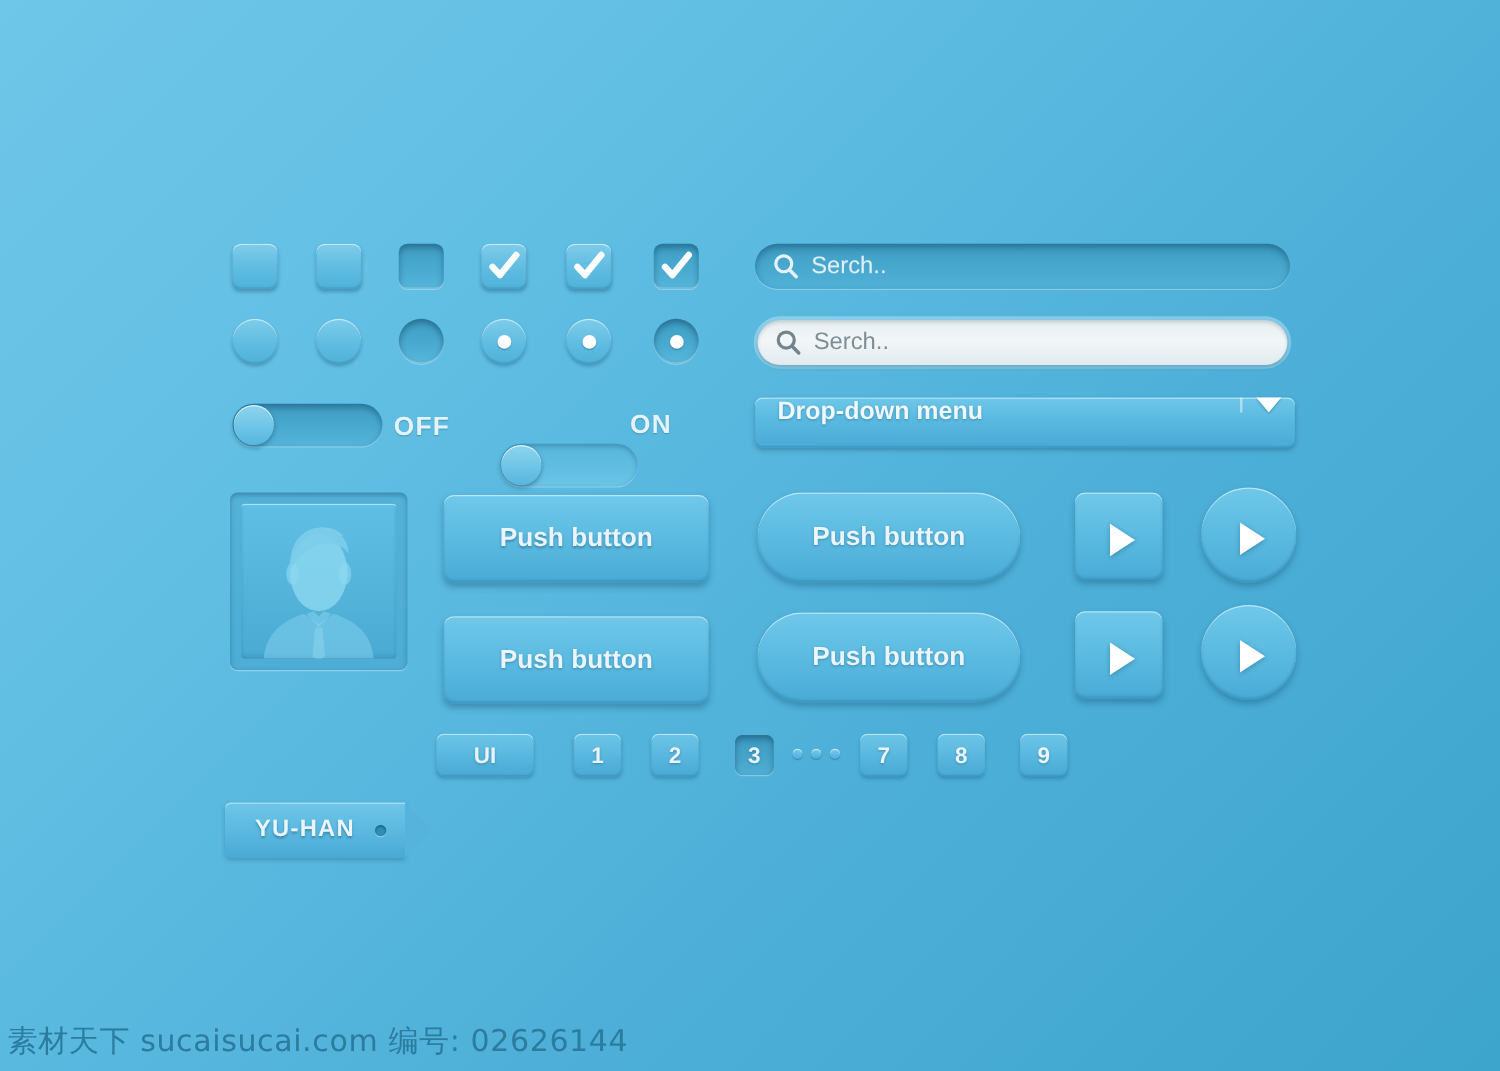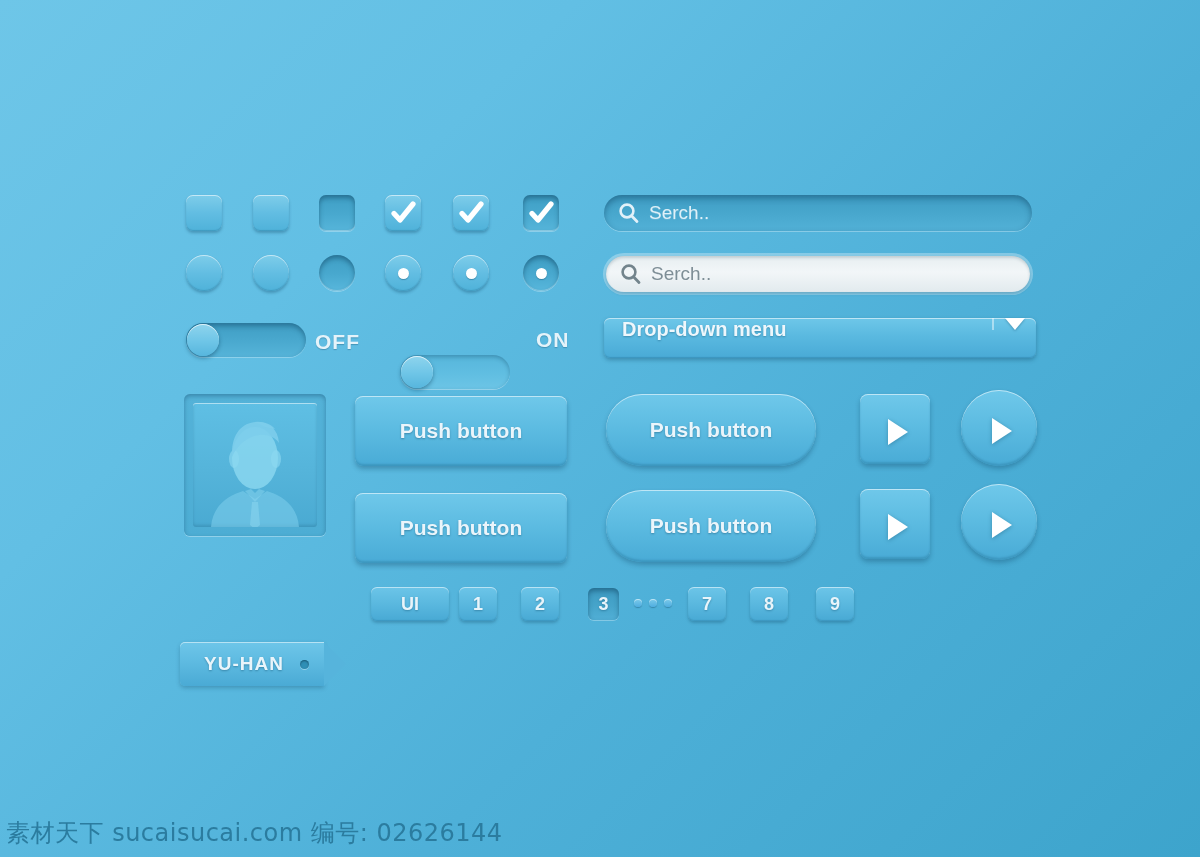--- a/index.html
+++ b/index.html
@@ -347,21 +347,21 @@
   </div>
 
   <div class="abs toggle dark" style="left:186px; top:323px; width:120px;">
     <span class="knob"></span>
   </div>
   <span class="abs tlabel" style="left:315px; top:330px;">OFF</span>
 
   <div class="abs toggle light" style="left:400px; top:321px; width:110px;">
     <span class="knob"></span>
   </div>
-  <span class="abs tlabel" style="left:536px; top:328px;">ON</span>
+  <span class="abs tlabel" style="left:504px; top:328px;">ON</span>
 
   <div class="abs search dark" style="left:604px; top:195px; width:428px;">
     <svg width="22" height="22" viewBox="0 0 22 22">
       <circle cx="9" cy="9" r="6.4" fill="none" stroke="#e2f1f9" stroke-width="2.6"></circle>
       <line x1="13.5" y1="13.8" x2="19" y2="19.4" stroke="#e2f1f9" stroke-width="2.8" stroke-linecap="round"></line>
     </svg>
     <span class="sq-text" placeholder="Serch..">Serch..</span>
   </div>
 
   <div class="abs search light" style="left:606px; top:256px; width:424px;">
@@ -425,21 +425,21 @@
   <div class="abs btn circle-play" style="left:961px; top:484px; width:76px; height:76px;">
     <span class="play-tri"></span>
   </div>
 
   <div class="abs tag" style="left:180px; top:574px; width:120px;align-items:center;">
     <span>YU-HAN</span>
     <span class="tag-hole"></span>
     <span class="tag-point"></span>
   </div>
 
-  <div class="abs pg up" style="left:371px; top:587px; width:78px;">
+  <div class="abs pg up" style="left:349px; top:587px; width:78px;">
     <span>UI</span>
   </div>
   <div class="abs pg up" style="left:459px; top:587px; width:38px;">
     <span>1</span>
   </div>
   <div class="abs pg up" style="left:521px; top:587px; width:38px;">
     <span>2</span>
   </div>
   <div class="abs pg down" style="left:588px; top:588px; width:31px; height:32px;">
     <span>3</span>

